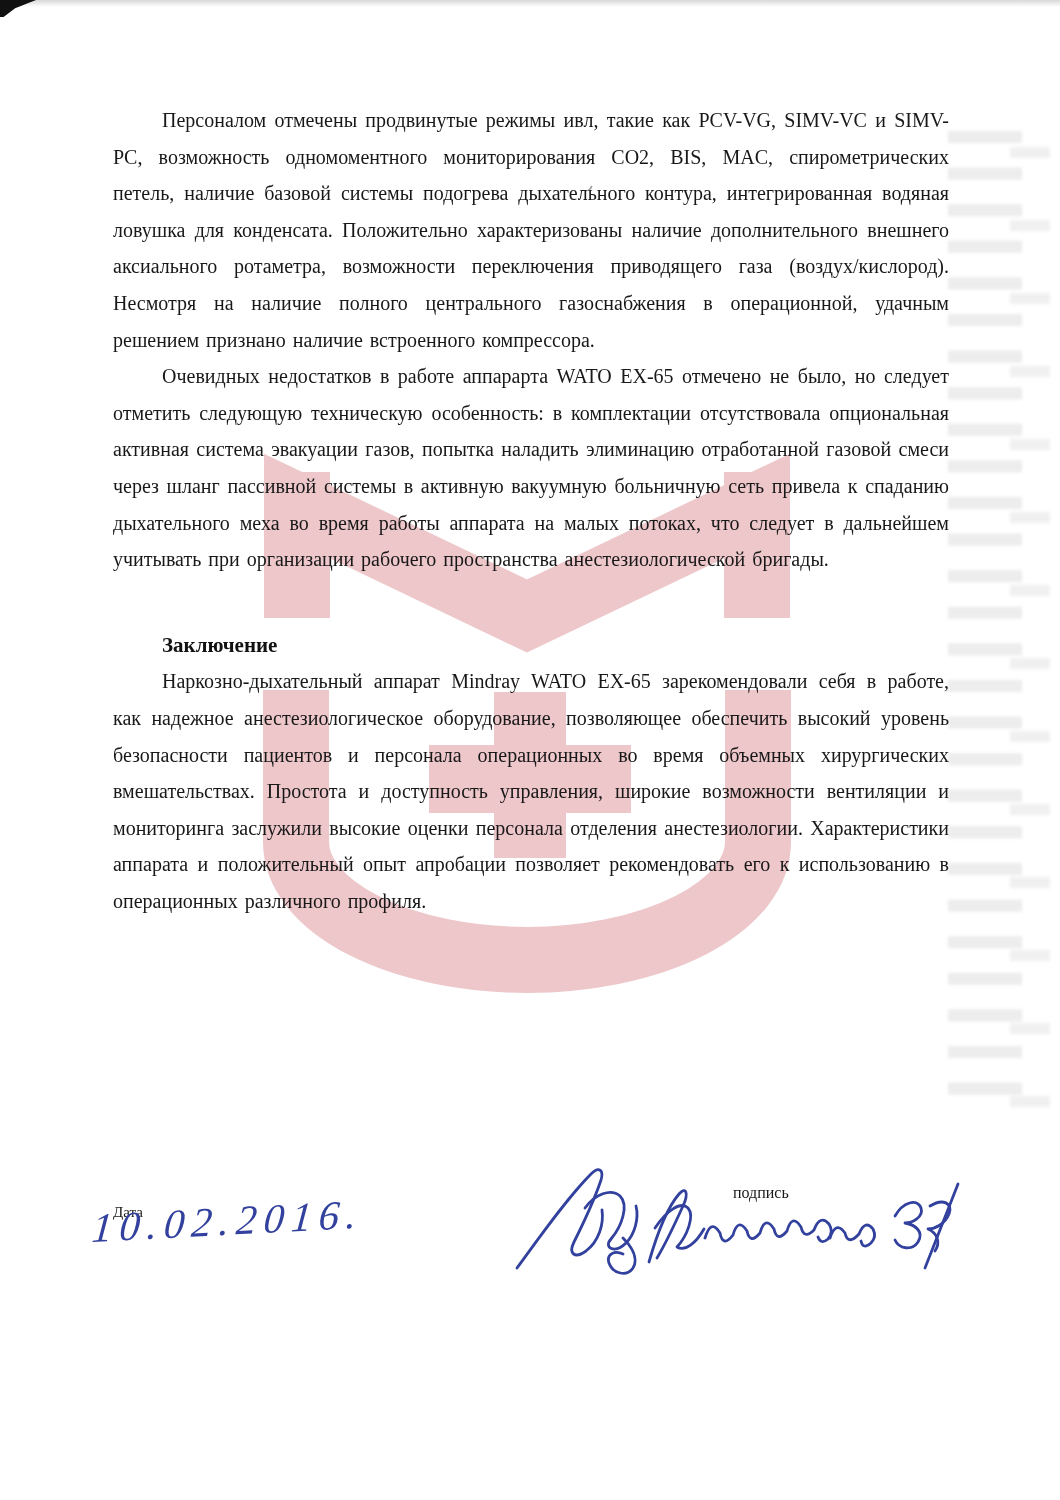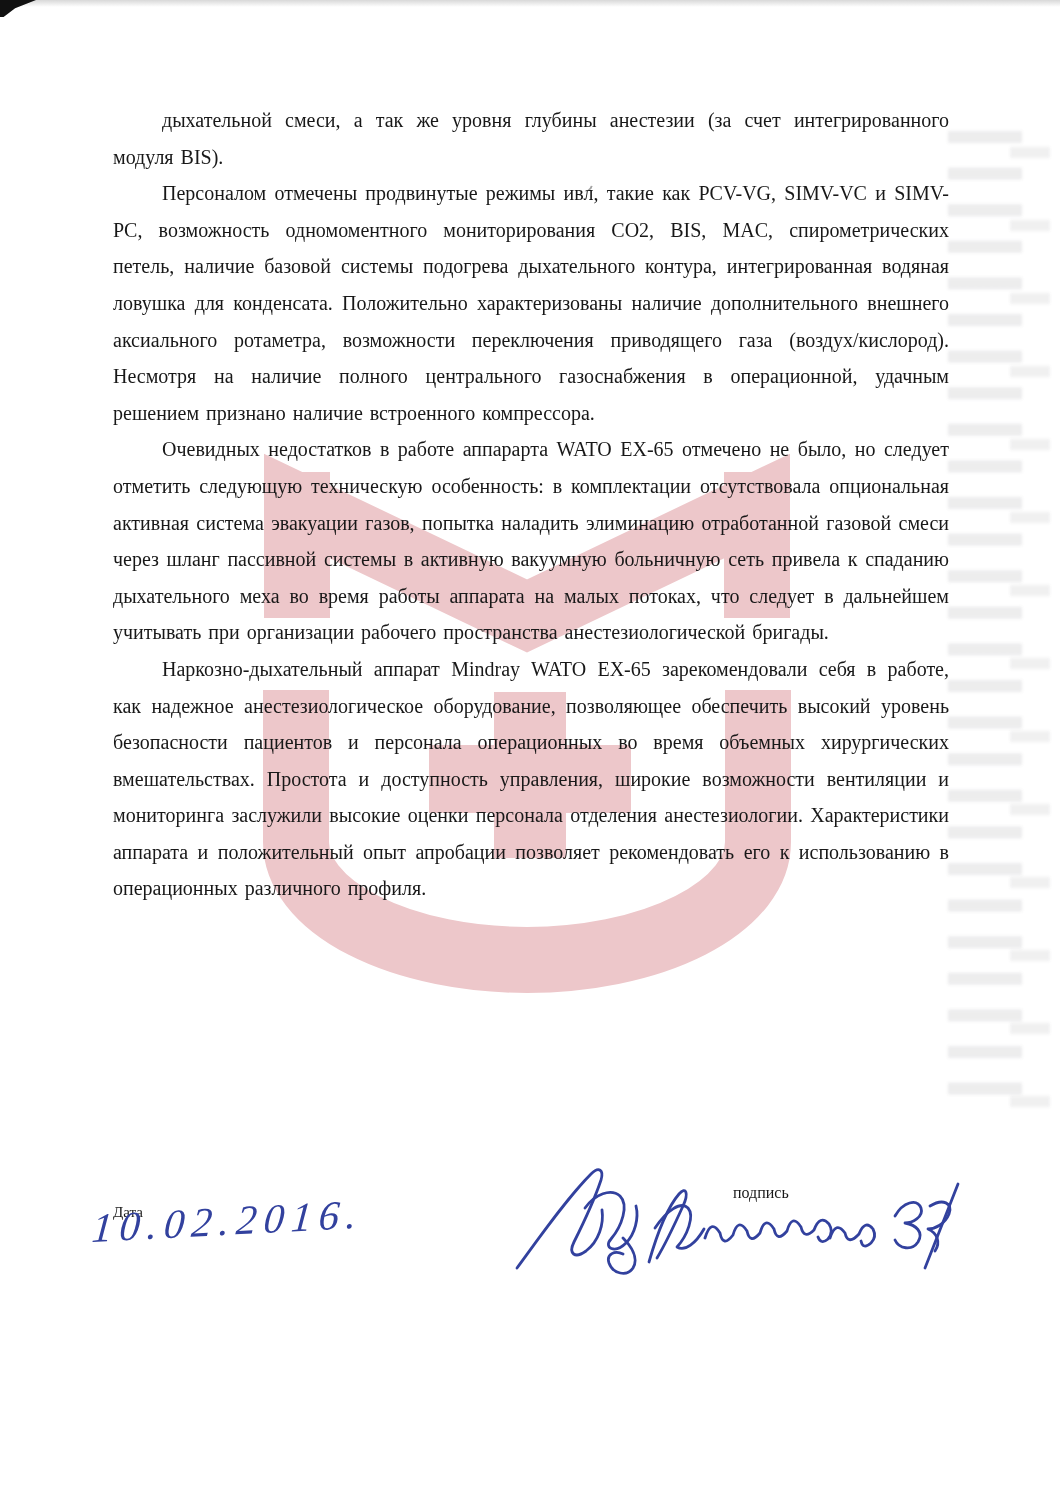--- a/index.html
+++ b/index.html
@@ -101,23 +101,23 @@
       <rect x="264" y="472" width="66" height="40"></rect>
       <rect x="724" y="472" width="66" height="40"></rect>
       <g>
         <rect x="494" y="692" width="72" height="166"></rect>
         <rect x="429" y="745" width="202" height="68"></rect>
       </g>
     </g>
   </svg>
 
   <div class="doc-text">
-    <p>дыхательной смеси, а так же уровня глубины анестезии (за счет интегрированного модуля BIS).</p>
     <p>Персоналом отмечены продвинутые режимы ивл, такие как PCV-VG, SIMV-VC и SIMV-PC, возможность одномоментного мониторирования CO2, BIS, MAC, спирометрических петель, наличие базовой системы подогрева дыхательного контура, интегрированная водяная ловушка для конденсата. Положительно характеризованы наличие дополнительного внешнего аксиального ротаметра, возможности переключения приводящего газа (воздух/кислород). Несмотря на наличие полного центрального газоснабжения в операционной, удачным решением признано наличие встроенного компрессора.</p>
     <p>Очевидных недостатков в работе аппарарта WATO EX-65 отмечено не было, но следует отметить следующую техническую особенность: в комплектации отсутствовала опциональная активная система эвакуации газов, попытка наладить элиминацию отработанной газовой смеси через шланг пассивной системы в активную вакуумную больничную сеть  привела к спаданию дыхательного меха во время работы аппарата на малых потоках, что следует в дальнейшем учитывать при организации рабочего пространства анестезиологической бригады.</p>
+    <h2>Заключение</h2>
     <p>Наркозно-дыхательный аппарат Mindray WATO EX-65 зарекомендовали себя в работе, как надежное анестезиологическое оборудование, позволяющее обеспечить высокий уровень безопасности пациентов и персонала операционных во время объемных хирургических вмешательствах. Простота и доступность управления, широкие возможности вентиляции и мониторинга  заслужили высокие оценки персонала отделения анестезиологии. Характеристики аппарата и положительный опыт апробации позволяет рекомендовать его к  использованию в операционных различного профиля.</p>
   </div>
 
   <div class="pencil-tick"></div>
 
   <div class="bleedthrough"></div>
   <div class="bleedthrough b2"></div>
 
   <div class="date-label">Дата</div>
   <div class="date-script">10.02.2016.</div>

